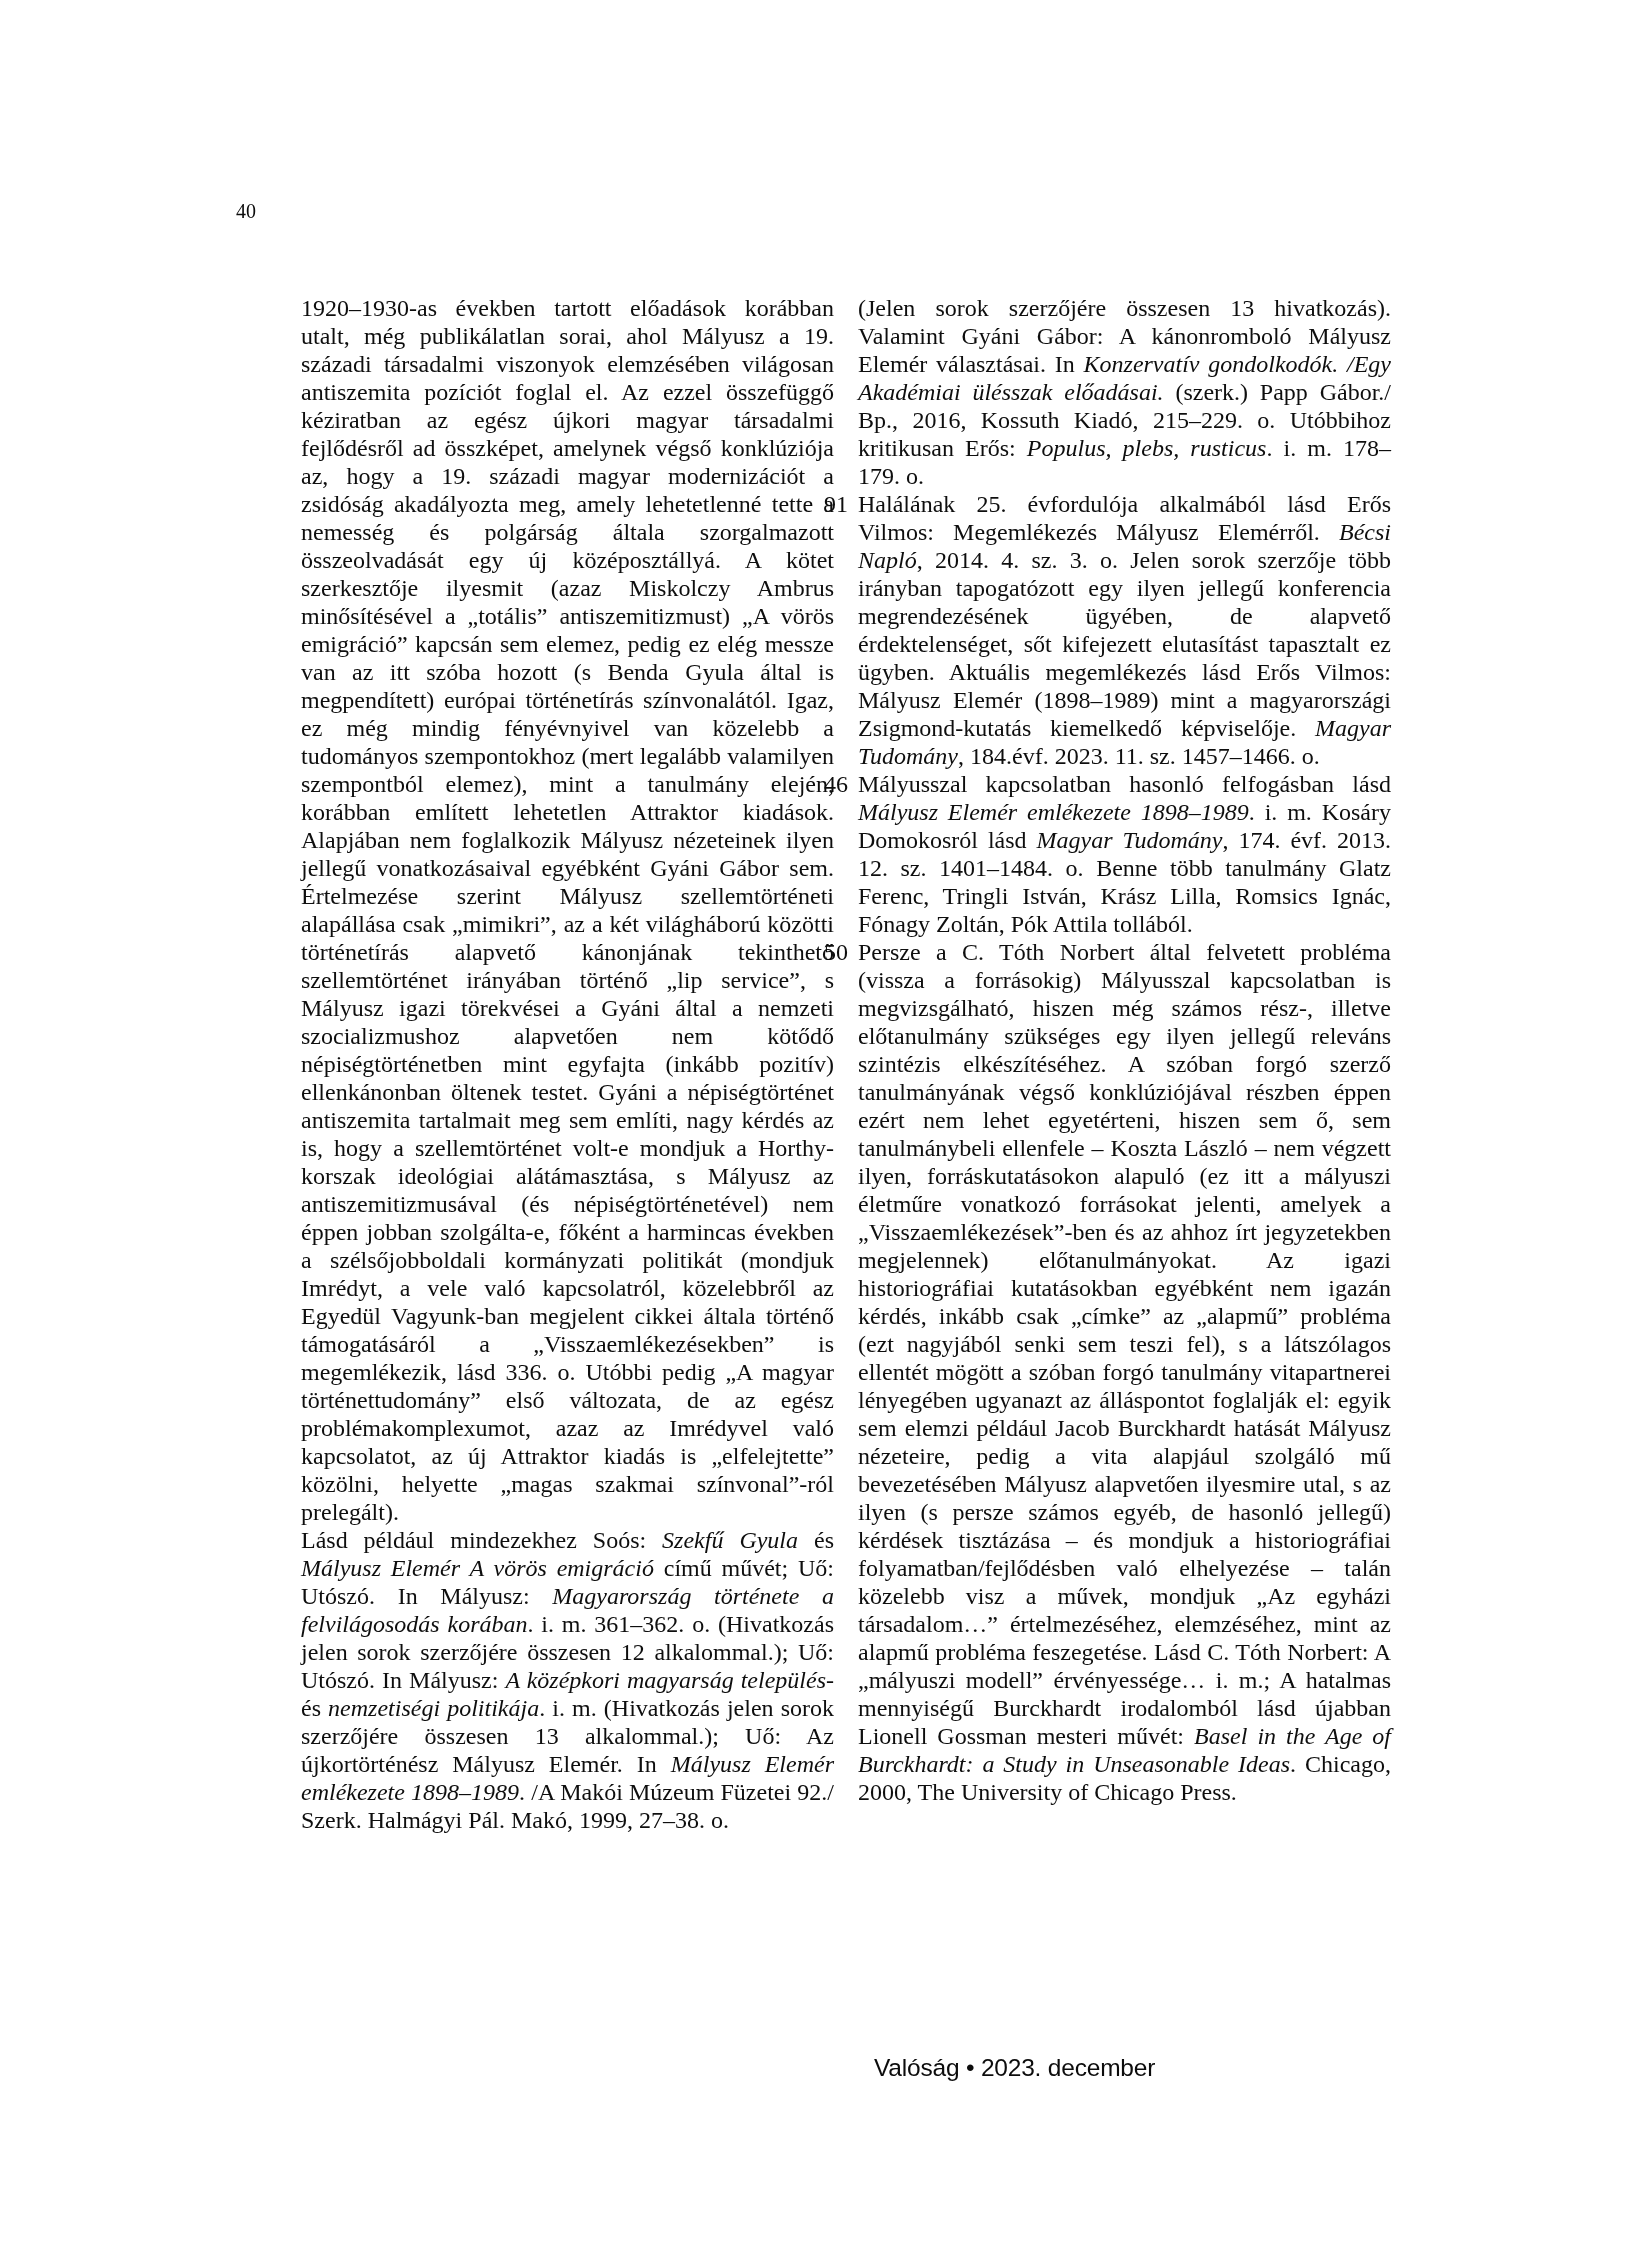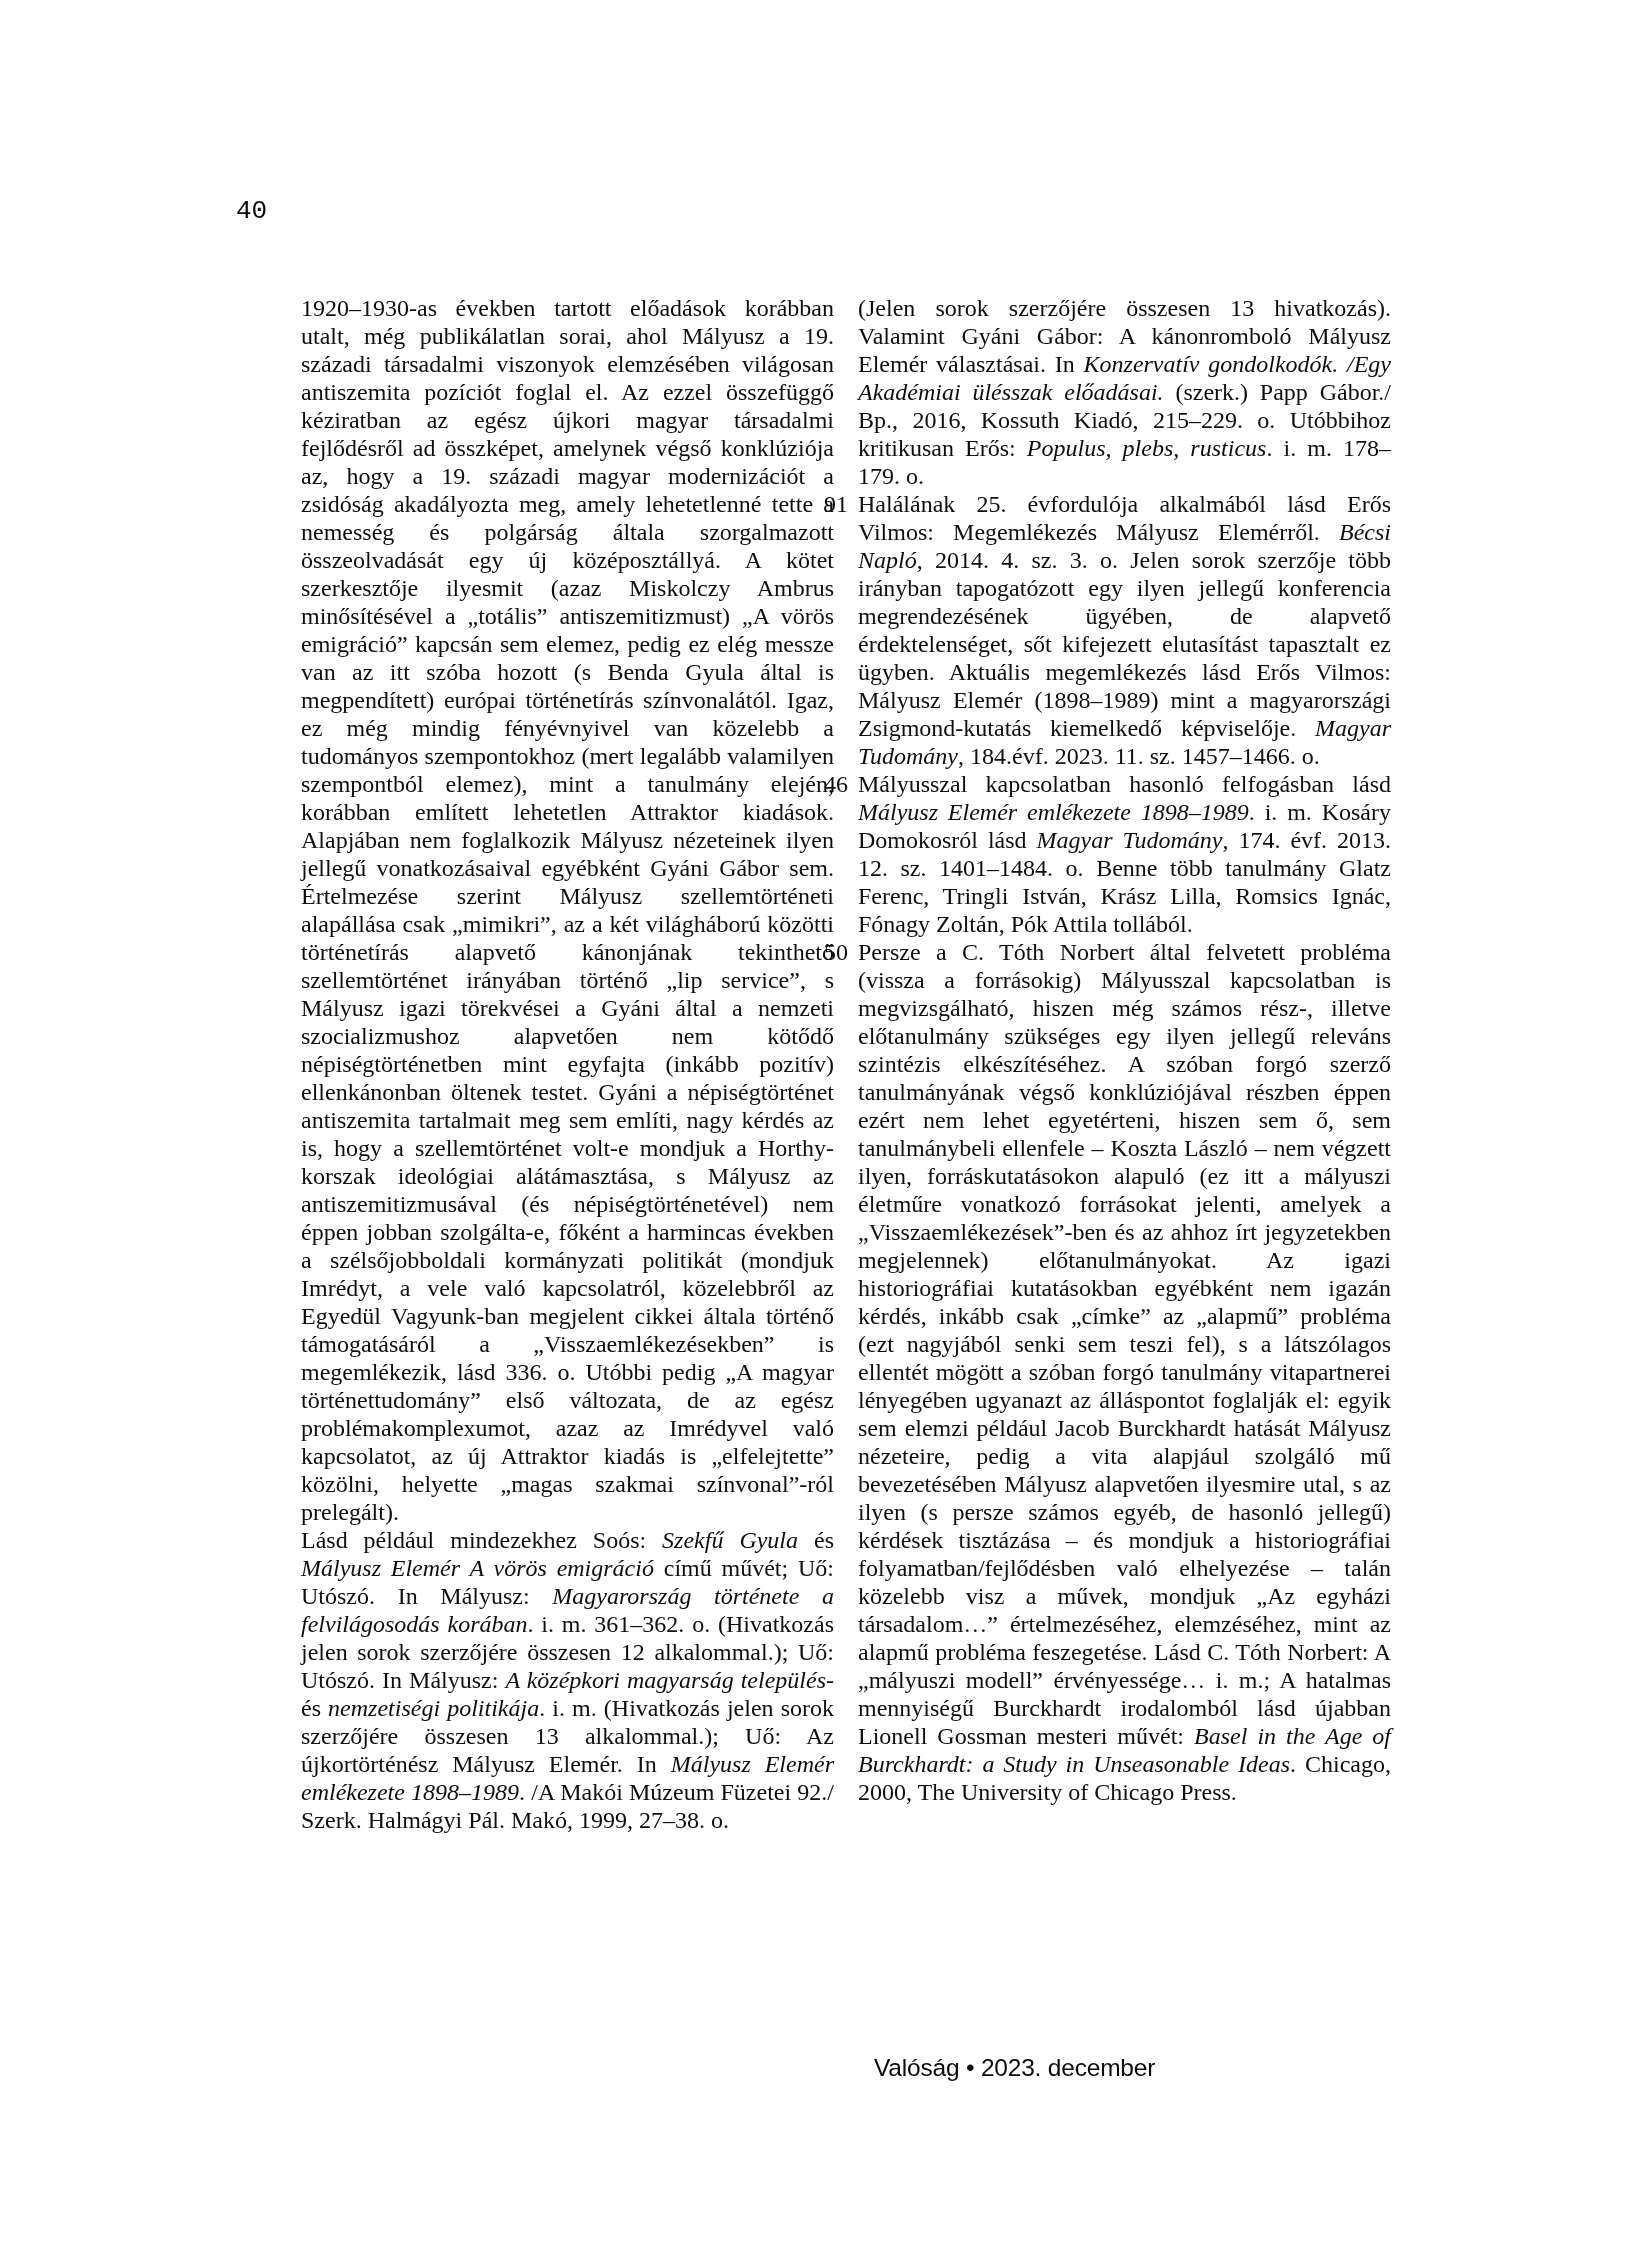--- a/index.html
+++ b/index.html
@@ -15,22 +15,22 @@
     color: #101010;
     overflow: hidden;
   }
   
   .header {
     position: absolute;
     top: 196px;
     left: 0;
     width: 100%;
     height: 34px;
-    font-family: Liberation Mono, monospace;
-    font-size: 26px;
+    font-family: Liberation Serif, serif;
+    font-size: 20px;
     line-height: 31px;
     color: #0c0c0c;
   }
   .page-num {
     position: absolute;
     left: 236px;
     top: 0;
   }
   .running-title {
     position: absolute;

